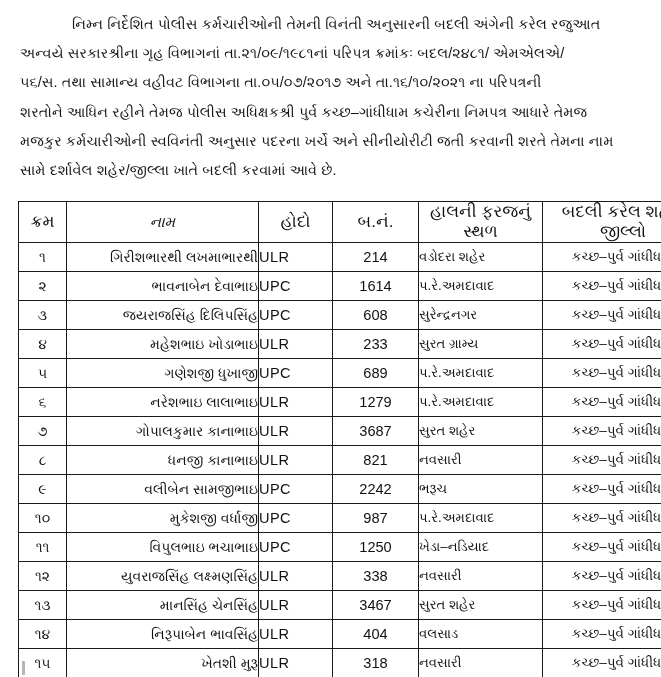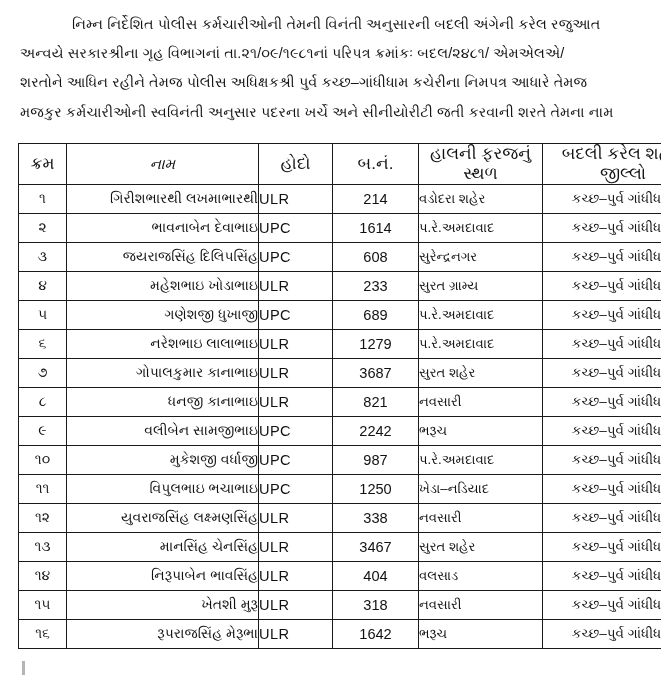--- a/index.html
+++ b/index.html
@@ -120,22 +120,24 @@
   }
 </style>
 </head>
 <body>
 
 <div id="page">
 
   <div class="preamble">
     <span class="ln indent">નિમ્ન નિર્દેશિત પોલીસ કર્મચારીઓની તેમની વિનંતી અનુસારની બદલી અંગેની કરેલ રજુઆત</span>
     <span class="ln">અન્વયે સરકારશ્રીના ગૃહ વિભાગનાં તા.૨૧/૦૯/૧૯૮૧નાં પરિપત્ર ક્રમાંકઃ બદલ/૨૪૮૧/ એમએલએ/</span>
+    <span class="ln">૫૬/સ. તથા સામાન્ય વહીવટ વિભાગના તા.૦૫/૦૭/૨૦૧૭ અને તા.૧૬/૧૦/૨૦૨૧ ના પરિપત્રની</span>
     <span class="ln">શરતોને આધિન રહીને તેમજ પોલીસ અધિક્ષકશ્રી પુર્વ કચ્છ–ગાંધીધામ કચેરીના નિમપત્ર આધારે તેમજ</span>
     <span class="ln">મજકુર કર્મચારીઓની સ્વવિનંતી અનુસાર પદરના ખર્ચે અને સીનીયોરીટી જતી કરવાની શરતે તેમના નામ</span>
+    <span class="ln">સામે દર્શાવેલ શહેર/જીલ્લા ખાતે બદલી કરવામાં આવે છે.</span>
   </div>
 
   <div class="table-wrap">
     <table class="roster">
       <colgroup>
         <col class="c-krm">
           <col class="c-name">
           <col class="c-hodo">
         <col class="c-bno">
           <col class="c-place">

